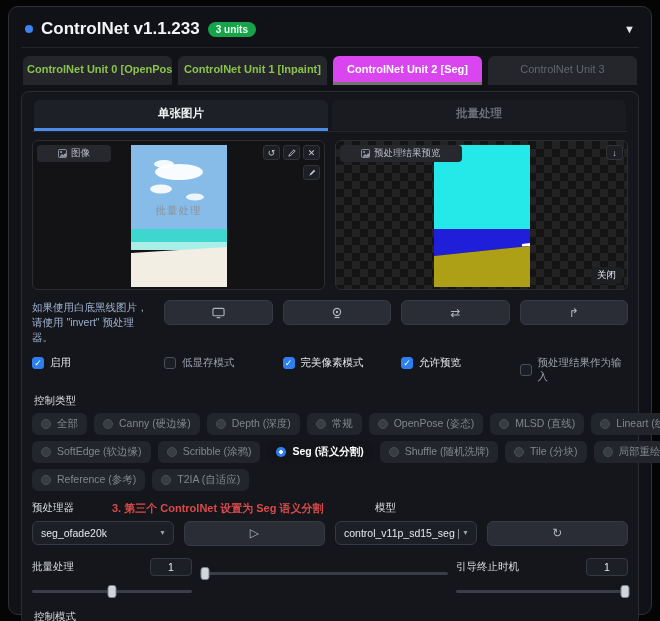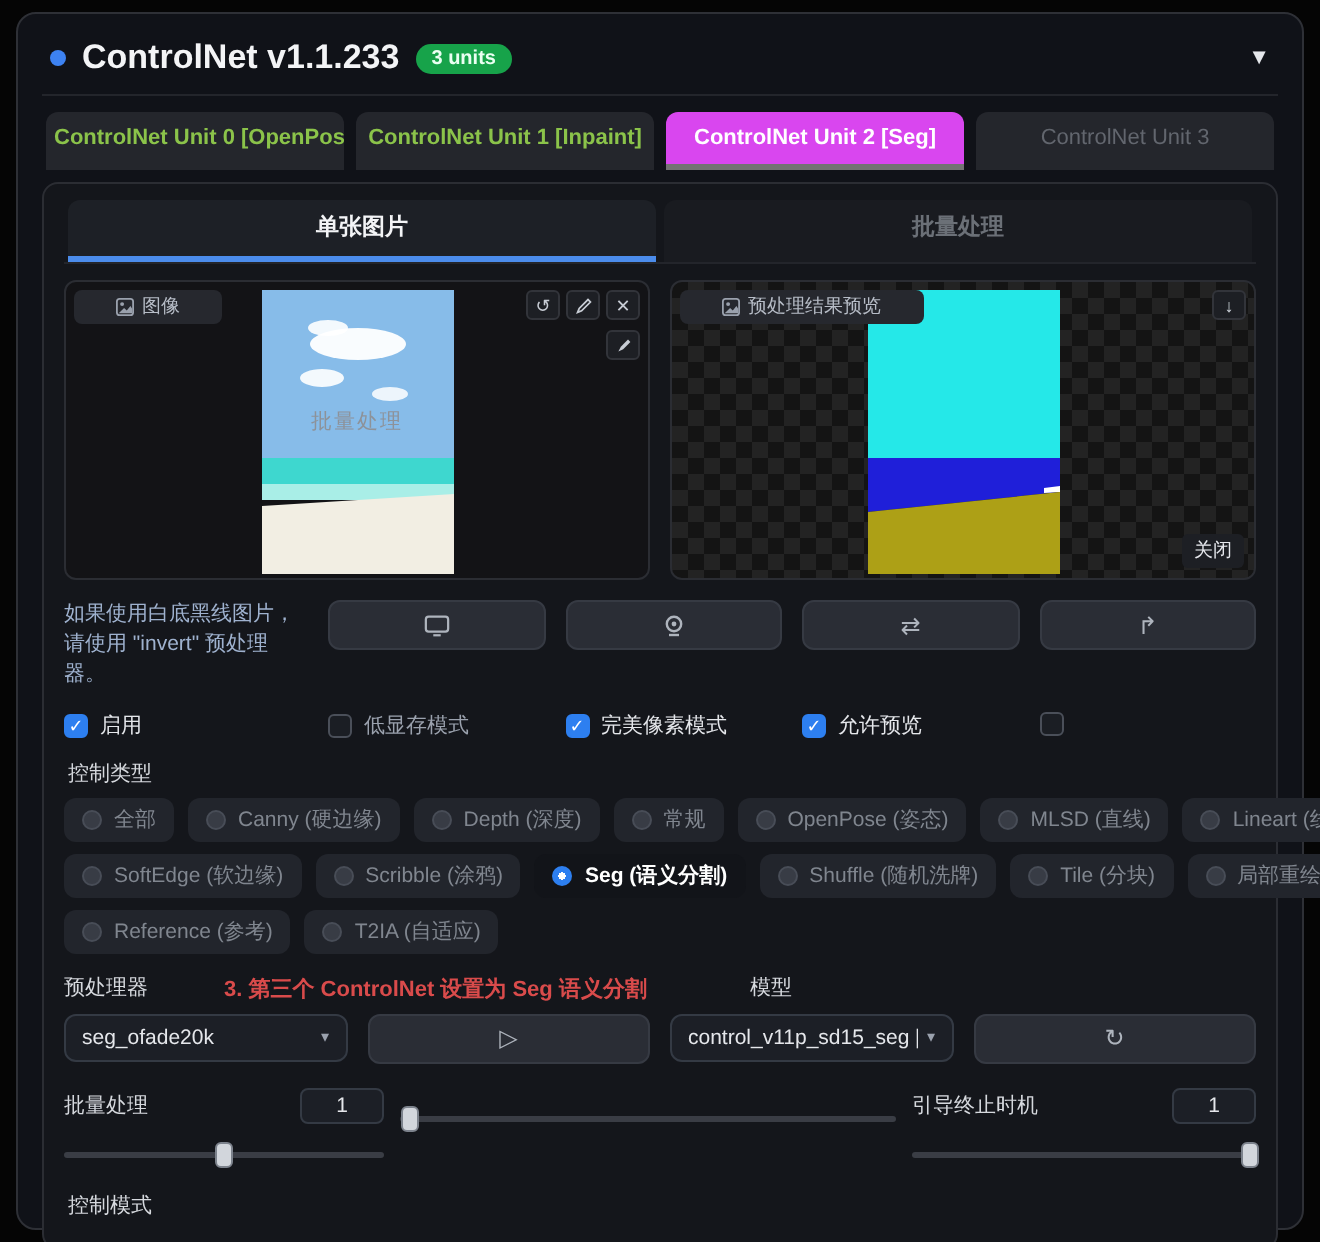--- a/index.html
+++ b/index.html
@@ -224,20 +224,21 @@
       <div class="cb-item">
         <span class="cb checked">✓</span>
         <span>完美像素模式</span>
       </div>
       <div class="cb-item">
         <span class="cb checked">✓</span>
         <span>允许预览</span>
       </div>
       <div class="cb-item cb-dim">
         <span class="cb"></span>
+        <span>预处理结果作为输入</span>
       </div>
     </div>
 
     <div class="sec-label">控制类型</div>
     <div class="chip-row">
       <div class="chip">
           <span class="rdo"></span>
           <span>全部</span>
         </div>
       <div class="chip">

